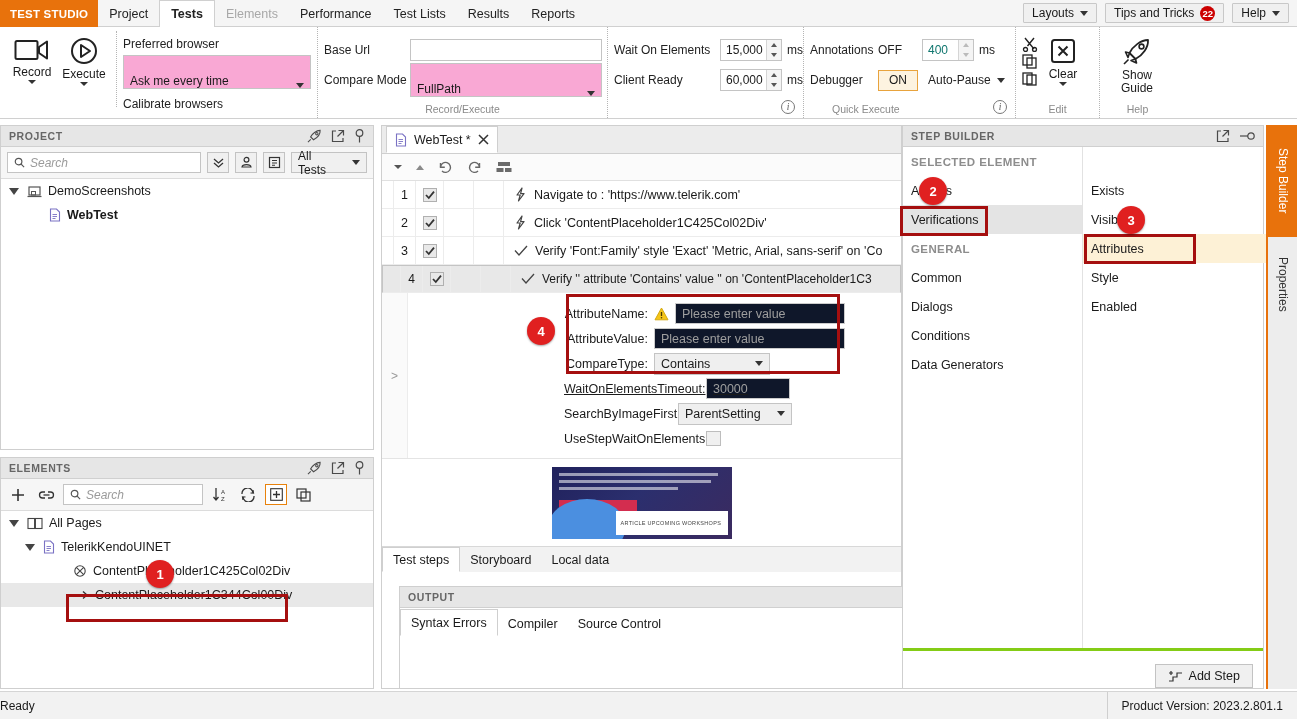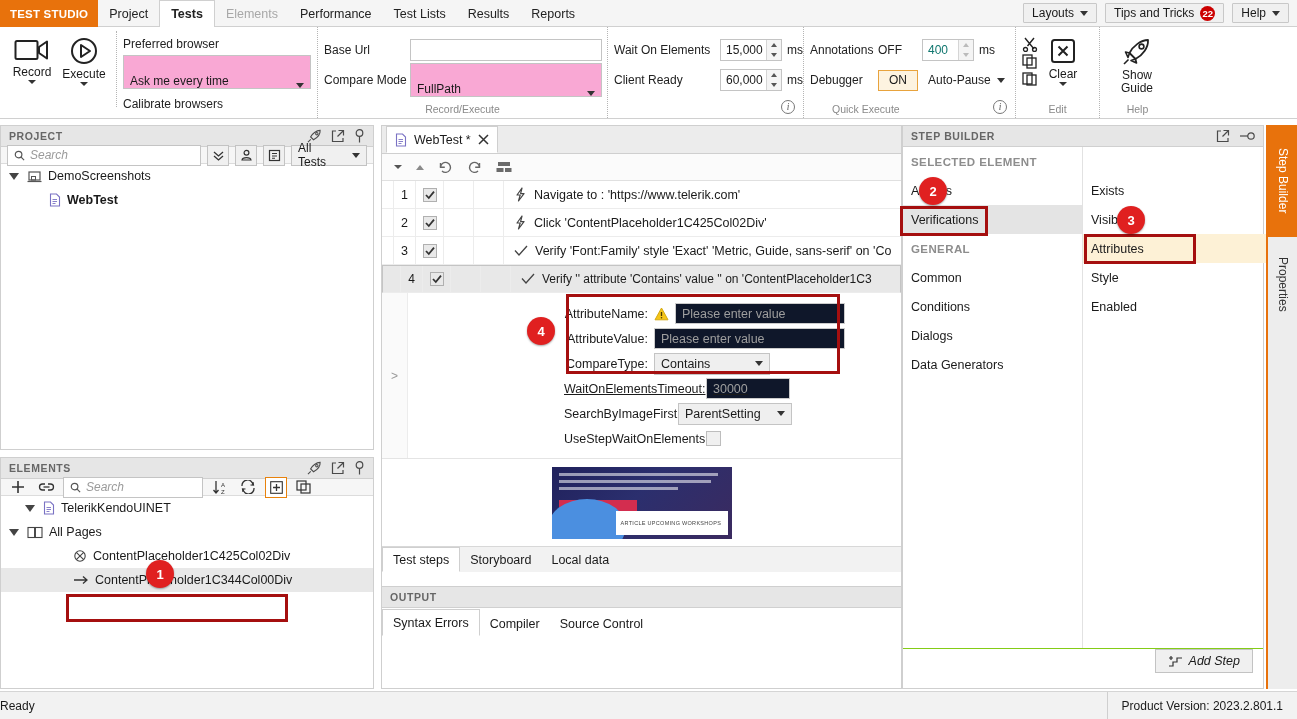--- a/index.html
+++ b/index.html
@@ -107,21 +107,21 @@
     padding: 0 8px; font-size: 10.5px; letter-spacing: .6px; color: #666;
     border-bottom: 1px solid #d0d0d0; font-weight: bold;
   }
   .panel-hdr .tools { margin-left: auto; display: flex; align-items: center; gap: 9px; }
 
   .projpanel { position: absolute; left: 0; top: 125px; width: 374px; height: 325px;
     border: 1px solid #cfcfcf; background: #fff; }
   .elempanel { position: absolute; left: 0; top: 457px; width: 374px; height: 232px;
     border: 1px solid #cfcfcf; background: #fff; }
 
-  .ptoolbar { height: 17px; display: flex; align-items: center; gap: 6px;
+  .ptoolbar { height: 32px; display: flex; align-items: center; gap: 6px;
     padding: 0 6px; background: #f6f6f6; border-bottom: 1px solid #dcdcdc; }
   .searchbox {
     border: 1px solid #c4c4c4; background: #fff; height: 21px; flex: 1;
     display: flex; align-items: center; gap: 5px; padding: 0 6px;
     font-size: 12px; color: #9a9a9a; font-style: italic;
   }
   .tbtn { width: 22px; height: 21px; border: 1px solid #c3c3c3; background: #f0f0f0;
     display: flex; align-items: center; justify-content: center; }
   .tbtn.plain { border: none; background: transparent; }
   .tbtn.sel-orange { border: 1px solid #e8820c; background: #fff; }
@@ -185,36 +185,36 @@
     background: #4b8fe0; border-radius: 50%; }
   .thumb .toast { position: absolute; right: 4px; bottom: 4px; width: 112px; height: 24px;
     background: #fff; display: flex; align-items: center; padding: 0 5px; }
   .thumb .toast span { font-size: 5.5px; color: #444; letter-spacing: .3px; }
 
   .bottabs { height: 26px; display: flex; align-items: flex-end; background: #f2f2f2;
     border-top: 1px solid #d8d8d8; }
   .bottab { padding: 0 10px; height: 25px; display: flex; align-items: center; font-size: 12.5px; }
   .bottab.active { background: #fff; border: 1px solid #cfcfcf; border-bottom: 1px solid #fff; }
 
-  .outpanel { position: absolute; left: 381px; top: 586px; width: 521px; height: 103px;
+  .outpanel { position: absolute; left: 399px; top: 586px; width: 521px; height: 103px;
     border: 1px solid #cfcfcf; background: #fff; }
 
   
   .sbpanel { position: absolute; left: 902px; top: 125px; width: 362px; height: 564px;
     border: 1px solid #cfcfcf; background: #fff; display: flex; flex-direction: column; }
   .sbbody { flex: 1; display: flex; }
   .sbcol { width: 50%; }
   .sbcol.left { border-right: 1px solid #e2e2e2; }
   .sbgrouphdr { height: 29px; display: flex; align-items: center; padding-left: 8px;
     font-size: 11.5px; color: #8d8d8d; letter-spacing: .4px; font-weight: bold; }
   .sbitem { height: 29px; display: flex; align-items: center; padding-left: 8px; font-size: 12.5px; }
   .sbitem.selected { background: #e4e4e4; }
   .sbitem.highlight { background: #fdf1d6; }
-  .sbfooter { height: 40px; border-top: 1px solid #84cc16; display: flex;
-    align-items: flex-start; justify-content: flex-end; padding-right: 10px; font-style: italic; }
+  .sbfooter { height: 40px; border-top: 3px solid #84cc16; display: flex;
+    align-items: flex-end; justify-content: flex-end; padding-right: 10px; }
   .addstep { border: 1px solid #c3c3c3; background: #f0f0f0; height: 24px;
     display: flex; align-items: center; gap: 6px; padding: 0 12px; font-size: 12.5px; }
 
   .vtabs { position: absolute; left: 1266px; top: 125px; width: 31px; height: 564px;
     background: #ededed; border-left: 2px solid #e8720c; }
   .vtab { writing-mode: vertical-rl; text-orientation: mixed;
     display: flex; align-items: center; justify-content: center;
     width: 29px; font-size: 12px; }
   .vtab.active { background: #e8720c; color: #fff; height: 112px; }
   .vtab.idle { color: #333; height: 95px; }
@@ -580,39 +580,39 @@
           </svg>
       </div>
       <div class="tbtn plain">
         <svg width="16" height="14" viewBox="0 0 16 14">
             <rect x="1" y="1" width="9" height="9" fill="none" stroke="#333" stroke-width="1.2"></rect>
             <rect x="5" y="4" width="9" height="9" fill="none" stroke="#333" stroke-width="1.2"></rect>
           </svg>
       </div>
     </div>
     <div class="tree">
+      <div class="trow">
+        <span class="tri-open"></span>
+        <span class="ico">
+          <svg width="16" height="13" viewBox="0 0 16 13">
+              <rect x="1" y="1.5" width="6.6" height="10" fill="none" stroke="#444" stroke-width="1.1"></rect>
+              <rect x="8.4" y="1.5" width="6.6" height="10" fill="none" stroke="#444" stroke-width="1.1"></rect>
+            </svg>
+        </span>
+        <span>All Pages</span>
+      </div>
       <div class="trow" style="padding-left:24px;">
         <span class="tri-open"></span>
         <span class="ico">
           <svg width="12" height="14" viewBox="0 0 12 14">
               <path d="M1.5 1 H7.5 L10.5 4 V13 H1.5 Z" fill="#fff" stroke="#7a72c4" stroke-width="1.1"></path>
               <path d="M3.5 6.5 H8 M3.5 8.5 H8 M3.5 10.5 H6.5" stroke="#7a72c4" stroke-width="0.9"></path>
             </svg>
         </span>
         <span>TelerikKendoUINET</span>
-      </div>
-      <div class="trow">
-        <span class="tri-open"></span>
-        <span class="ico">
-          <svg width="16" height="13" viewBox="0 0 16 13">
-              <rect x="1" y="1.5" width="6.6" height="10" fill="none" stroke="#444" stroke-width="1.1"></rect>
-              <rect x="8.4" y="1.5" width="6.6" height="10" fill="none" stroke="#444" stroke-width="1.1"></rect>
-            </svg>
-        </span>
-        <span>All Pages</span>
       </div>
       <div class="trow" style="padding-left:72px;">
         <span class="ico">
           <svg width="14" height="14" viewBox="0 0 14 14">
               <circle cx="7" cy="7" r="5.2" fill="none" stroke="#444" stroke-width="1.1"></circle>
               <path d="M3.3 3.3 L10.7 10.7 M10.7 3.3 L3.3 10.7" stroke="#444" stroke-width="1.1"></path>
             </svg>
         </span>
         <span>ContentPlaceholder1C425Col02Div</span>
       </div>
@@ -729,21 +729,21 @@
           </span>
         </div>
         <div class="sc-e1"></div>
         <div class="sc-e2"></div>
         <div class="sc-txt">
           <span class="ico">
             <svg width="14" height="12" viewBox="0 0 14 12">
                 <path d="M1 5.5 L5 10 L13 1" fill="none" stroke="#444" stroke-width="1.3"></path>
               </svg>
           </span>
-          <span>Verify 'Font:Family' style 'Exact' 'Metric, Guide, sans-serif' on 'Co</span>
+          <span>Verify 'Font:Family' style 'Exact' 'Metric, Arial, sans-serif' on 'Co</span>
         </div>
       </div>
 
       <div class="steprow sel">
         <div class="sc-pad"></div>
         <div class="sc-num">4</div>
         <div class="sc-chk">
           <span class="chk">
             <svg width="10" height="10" viewBox="0 0 10 10">
                 <path d="M1 5 L3.8 8 L9 1.6" fill="none" stroke="#333" stroke-width="1.8"></path>
@@ -857,22 +857,22 @@
         </span>
       </span>
     </div>
     <div class="sbbody">
       <div class="sbcol left">
         <div class="sbgrouphdr">SELECTED ELEMENT</div>
         <div class="sbitem">Actions</div>
         <div class="sbitem selected">Verifications</div>
         <div class="sbgrouphdr">GENERAL</div>
         <div class="sbitem">Common</div>
+        <div class="sbitem">Dialogs</div>
         <div class="sbitem">Conditions</div>
-        <div class="sbitem">Dialogs</div>
         <div class="sbitem">Data Generators</div>
       </div>
       <div class="sbcol">
         <div class="sbitem" style="margin-top:29px;">Exists</div>
         <div class="sbitem">Visible</div>
         <div class="sbitem highlight" style="width:362px; margin-left:0;">Attributes</div>
         <div class="sbitem">Style</div>
         <div class="sbitem">Enabled</div>
       </div>
     </div>

